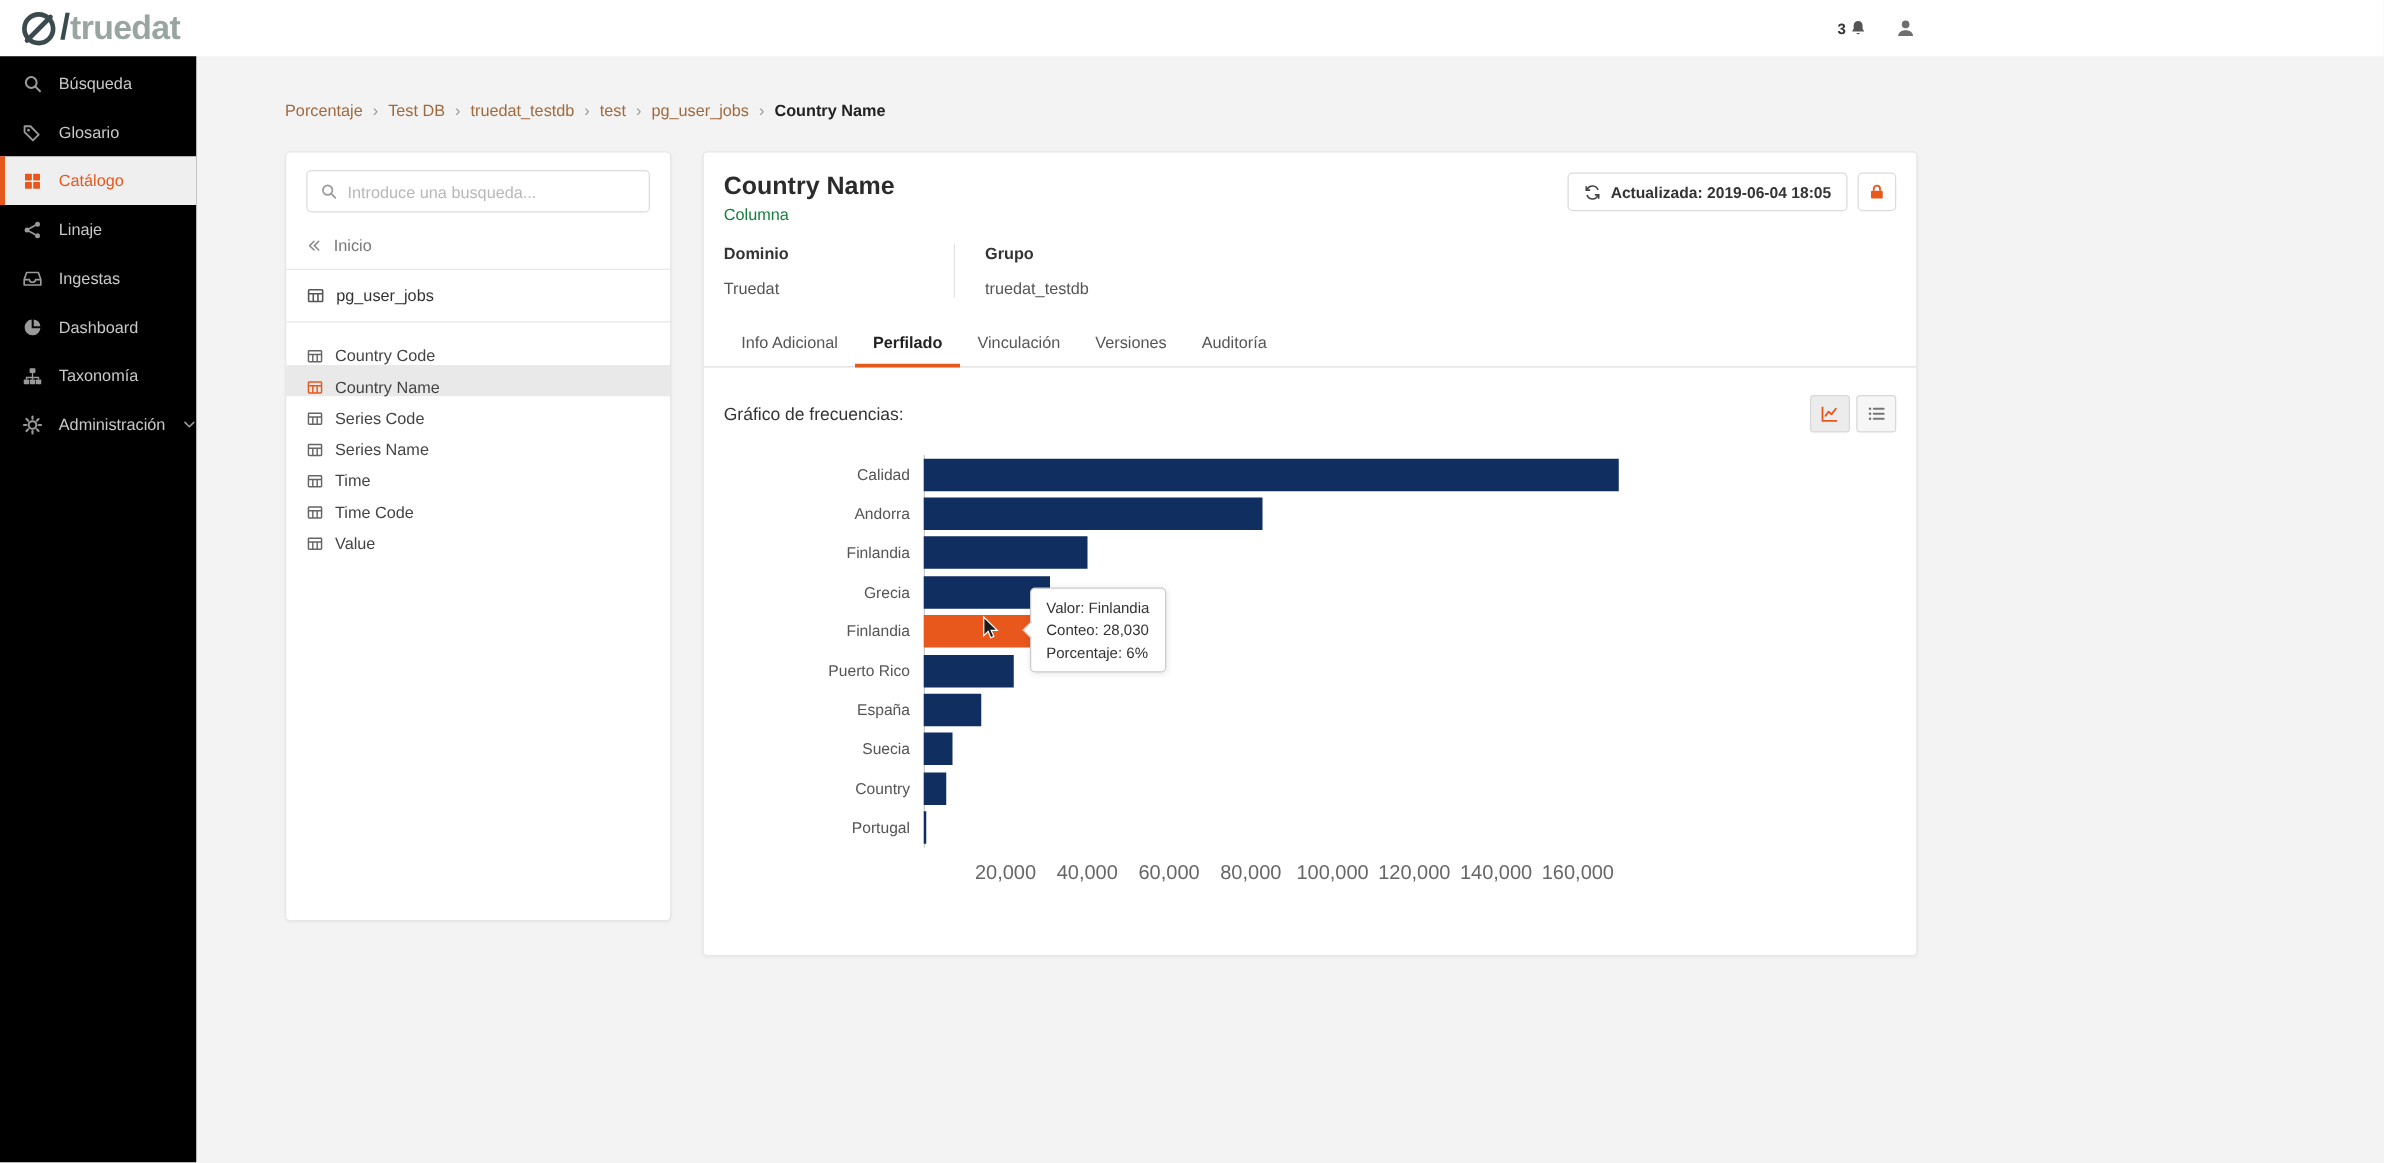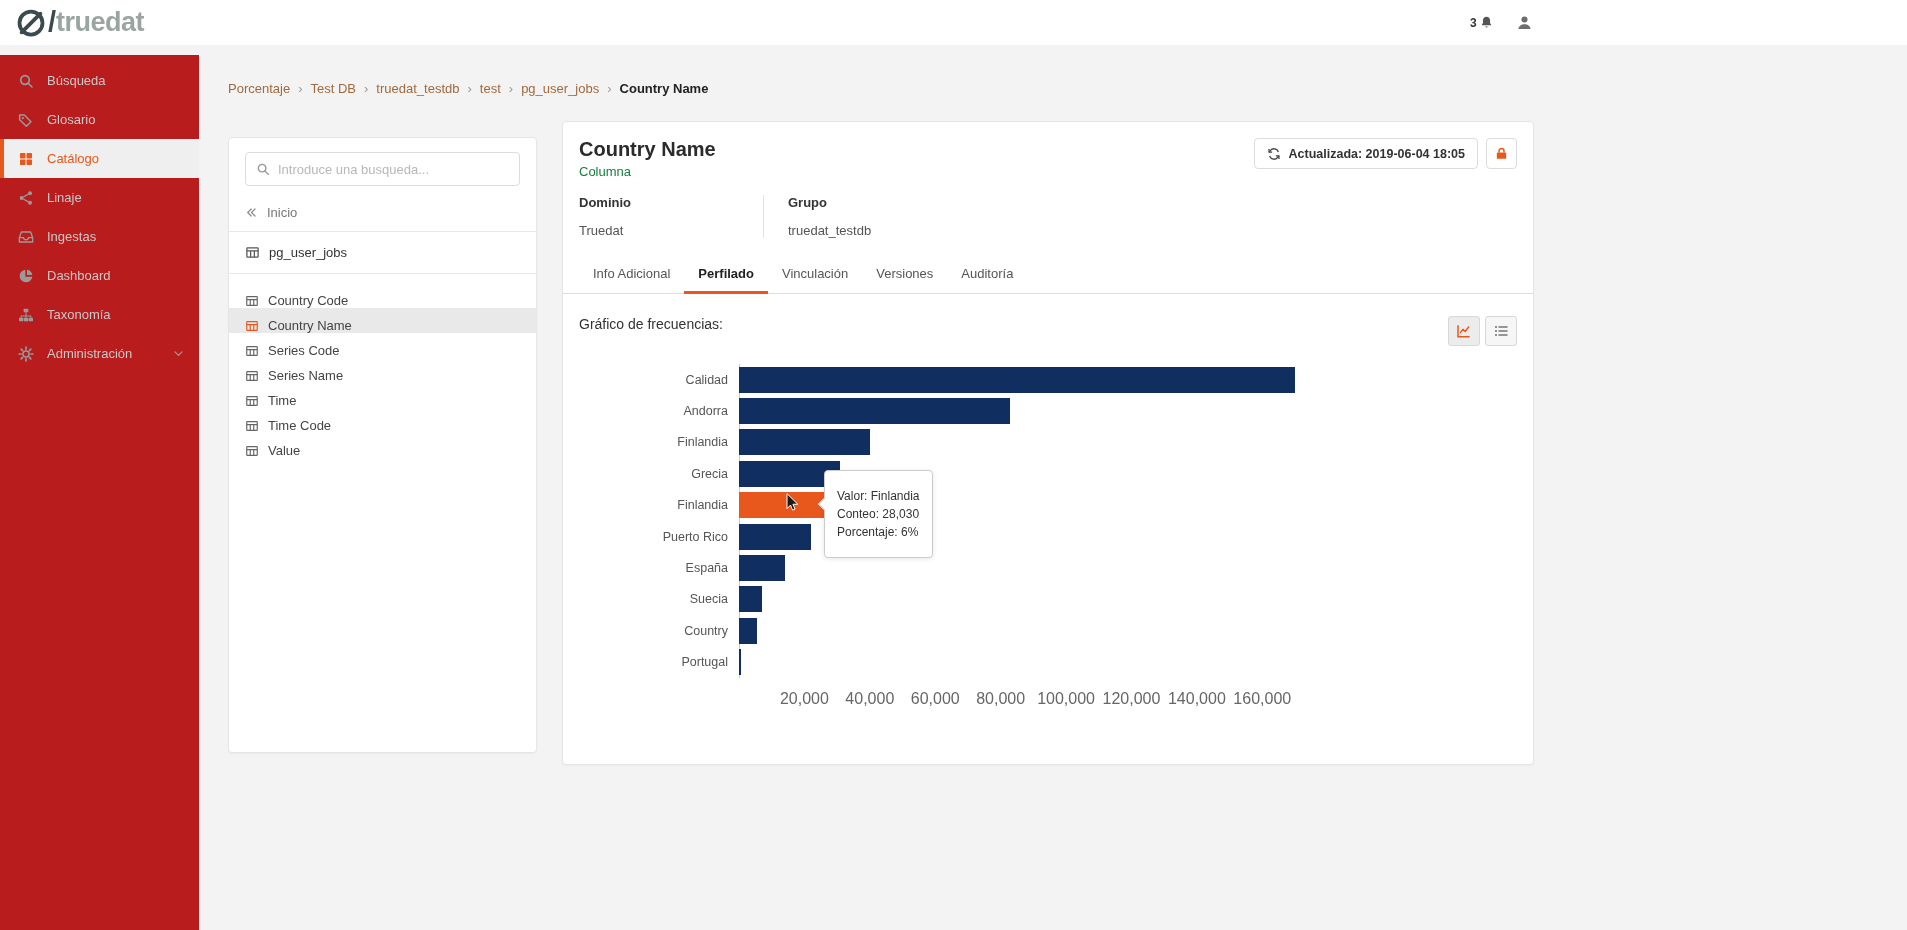--- a/index.html
+++ b/index.html
@@ -12,36 +12,36 @@
   .logo{display:flex;align-items:center;cursor:pointer}
   .logo .owl{width:30px;height:30px;color:#3a4a4e}
   .logo .slash{font-size:29px;font-weight:bold;color:#3a4a4e;margin-left:2px;line-height:1}
   .logo .name{font-size:27px;font-weight:bold;color:#98a5a0;letter-spacing:-0.5px;line-height:1}
   .header-right{position:absolute;left:1470px;top:0;height:45px;display:flex;align-items:center;gap:22px}
   .notif{display:flex;align-items:center;gap:2px;color:#333;font-size:12px;font-weight:bold;cursor:pointer}
   .notif .ico{width:15px;height:15px;color:#555}
   .user-ico{width:17px;height:17px;color:#6e6e6e;cursor:pointer}
 
   
-  .sidebar{position:absolute;top:55px;left:0;width:199px;bottom:0;background:#b91c1c;padding-top:6px}
+  .sidebar{position:absolute;top:41px;left:0;width:157px;bottom:0;background:#000000;padding-top:6px}
   .side-item{display:flex;align-items:center;gap:13px;height:39px;padding:0 14px 0 18px;color:#c9c9c9;font-size:13px;cursor:pointer}
   .side-item .ico{width:16px;height:16px;color:#9a9a9a;flex:none}
   .side-item.active{background:#efefef;color:#e8571c;border-left:4px solid #e8571c;padding-left:14px}
   .side-item.active .ico{color:#e8571c}
   .side-item .chev{margin-left:auto;width:13px;height:13px;color:#9a9a9a}
 
   
   .main{position:absolute;left:199px;top:45px;right:0;bottom:0;background:#f3f3f3}
   .breadcrumb{position:absolute;left:29px;top:36px;font-size:13px;display:flex;gap:8px;align-items:center}
   .breadcrumb .crumb{color:#a06a3f;cursor:pointer}
   .breadcrumb .sep{color:#999}
   .breadcrumb .current{color:#222;font-weight:bold}
 
   .card{position:absolute;background:#fff;border:1px solid #e6e6e6;border-radius:4px;box-shadow:0 1px 2px rgba(0,0,0,0.04)}
-  .left-card{left:29px;top:92px;width:309px;height:616px}
+  .left-card{left:29px;top:76px;width:309px;height:616px}
   .main-card{left:363px;top:76px;width:972px;height:644px}
 
   
   .search-box{margin:14px 16px 8px;height:34px;border:1px solid #dcdcdc;border-radius:4px;display:flex;align-items:center;padding:0 10px;gap:8px;background:#fff}
   .search-box .ico{width:14px;height:14px;color:#999;flex:none}
   .search-box input{border:none;outline:none;flex:1;font-size:13px;color:#333;font-family:inherit;background:transparent}
   .search-box input::placeholder{color:#b8b8b8}
   .back-row{display:flex;align-items:center;gap:9px;padding:11px 16px;margin-top:6px;color:#777;font-size:13px;cursor:pointer}
   .back-row .ico{width:13px;height:13px;color:#8a8a8a}
   .divider{height:1px;background:#e8e8e8}
@@ -65,36 +65,36 @@
   .fields{display:flex;margin:16px 16px 0}
   .field-cell{min-width:184px;padding-right:24px}
   .field-cell + .field-cell{border-left:1px solid #e2e2e2;padding-left:24px}
   .field-label{font-size:13px;font-weight:bold;color:#333}
   .field-value{font-size:13px;color:#555;margin-top:13px}
   .tabs{display:flex;margin-top:18px;padding:0 16px;border-bottom:1px solid #ddd}
   .tab{padding:10px 14px;font-size:13px;color:#555;cursor:pointer}
   .tab.active{color:#222;font-weight:bold;border-bottom:3px solid #e8571c;margin-bottom:-1px}
 
   
-  .chart-header{display:flex;justify-content:space-between;padding:22px 16px 0}
+  .chart-header{display:flex;justify-content:space-between;align-items:center;padding:22px 16px 0}
   .chart-title{font-size:14px;color:#333}
   .toggle-group{display:flex;gap:5px}
   .toggle{width:32px;height:30px;border:1px solid #d8d8d8;background:#f6f6f6;border-radius:3px;display:flex;align-items:center;justify-content:center;color:#777;cursor:pointer}
   .toggle.active{color:#e8571c;background:#ececec}
   .toggle .ico{width:16px;height:16px}
   .chart-area{position:relative;margin:18px 16px 0}
   .chart-rows{position:relative}
   .chart-rows::before{content:'';position:absolute;left:160px;top:0;bottom:0;width:1px;background:#c9c9c9}
   .chart-row{display:flex;align-items:center;height:31.4px}
   .chart-label{width:160px;padding-right:11px;text-align:right;font-size:12.5px;color:#555;flex:none}
   .chart-track{position:relative;width:556px;height:26px}
   .chart-bar{height:26px}
   .chart-axis{position:relative;height:28px;margin-top:6px}
   .chart-axis span{position:absolute;transform:translateX(-50%);font-size:16px;color:#666;top:6px;white-space:nowrap}
-  .tooltip{position:absolute;left:245px;top:106px;background:#fff;border:1px solid #ccc;border-radius:4px;padding:16px 12px;font-size:12px;color:#333;line-height:18px;box-shadow:0 1px 5px rgba(0,0,0,0.1);z-index:3;white-space:nowrap}
+  .tooltip{position:absolute;left:245px;top:106px;background:#fff;border:1px solid #ccc;border-radius:4px;padding:6px 12px;font-size:12px;color:#333;line-height:18px;box-shadow:0 1px 5px rgba(0,0,0,0.1);z-index:3;white-space:nowrap}
   .tooltip::before{content:'';position:absolute;left:-5px;top:28px;width:9px;height:9px;background:#fff;border-left:1px solid #ccc;border-bottom:1px solid #ccc;transform:rotate(45deg)}
   .cursor{position:absolute;left:203px;top:128px;width:20px;height:20px;z-index:4}
   .hidden-defs{position:absolute;width:0;height:0;overflow:hidden}
 </style>
 </head>
 <body>
 
 <svg class="hidden-defs" xmlns="http://www.w3.org/2000/svg">
   <symbol id="i-search" viewBox="0 0 24 24">
       <circle cx="10.5" cy="10.5" r="6.5" fill="none" stroke="currentColor" stroke-width="2.4"></circle>

